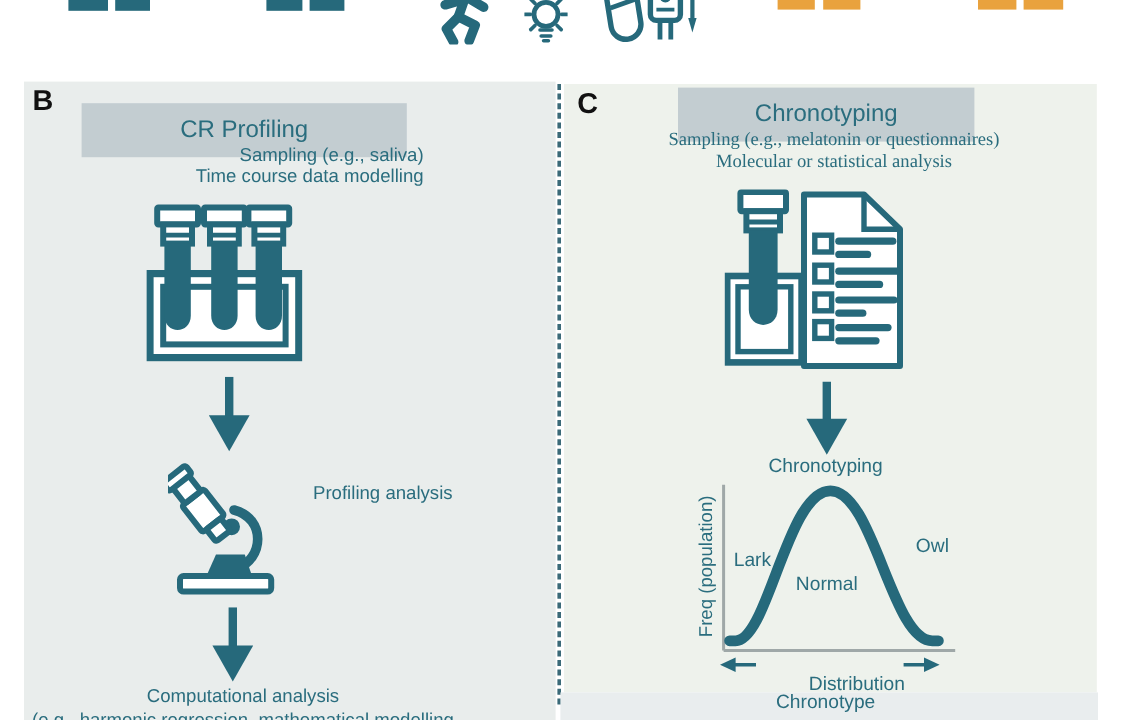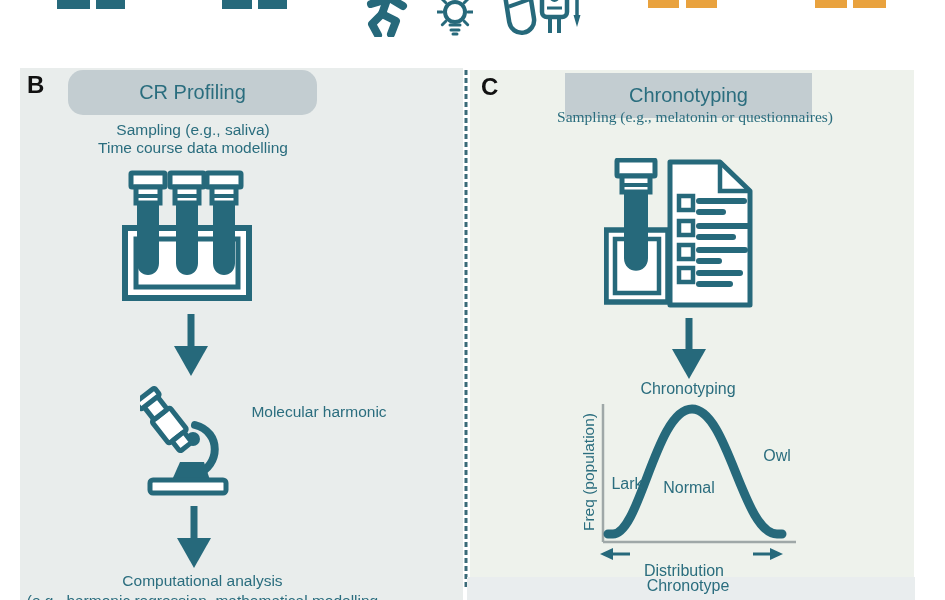--- a/index.html
+++ b/index.html
@@ -73,24 +73,24 @@
     <path d="M77 52 L73.5 40 L80.5 40 Z" fill="#26697b"></path>
   </svg>
 
   <div class="bar" style="left:648px;top:0;width:31px;height:8px;background:#e9a23e;"></div>
   <div class="bar" style="left:686px;top:0;width:31px;height:8px;background:#e9a23e;"></div>
   <div class="bar" style="left:815px;top:0;width:32px;height:8px;background:#e9a23e;"></div>
   <div class="bar" style="left:853px;top:0;width:33px;height:8px;background:#e9a23e;"></div>
 
   <div class="panel panel-b"></div>
   <div class="panel-label" style="left:27px;top:73px;">B</div>
-  <div class="header-box" style="left:68px;top:70px;width:249px;height:45px;border-radius:15px;">
+  <div class="header-box" style="left:68px;top:86px;width:271px;height:45px;">
     <span>CR Profiling</span>
   </div>
-  <div class="caption" style="left:33px;top:121px;width:320px;">
+  <div class="caption" style="left:33px;top:121px;width:320px;text-align:right;">
     <div>Sampling (e.g., saliva)</div>
     <div>Time course data modelling</div>
   </div>
 
   <svg class="abs" style="left:122px;top:170px;" width="130" height="132" viewBox="0 0 130 132">
     <rect x="3" y="58" width="124" height="70" fill="#fff" stroke="#26697b" stroke-width="6"></rect>
     <rect x="14" y="69" width="102" height="48" fill="#fff" stroke="#26697b" stroke-width="5"></rect>
     <g>
       <rect x="9" y="3" width="34" height="14" rx="1" fill="#fff" stroke="#26697b" stroke-width="5"></rect>
       <rect x="14" y="17" width="24" height="16" fill="#fff" stroke="#26697b" stroke-width="5"></rect>
@@ -123,21 +123,21 @@
     <circle cx="53" cy="55" r="7" fill="#26697b"></circle>
     <g transform="translate(40,56) rotate(-38)">
       <rect x="-11" y="-32" width="23" height="28" rx="2" fill="#fff" stroke="#26697b" stroke-width="5"></rect>
       <rect x="-8" y="-49" width="17" height="17" rx="2" fill="#fff" stroke="#26697b" stroke-width="5"></rect>
       <rect x="-12" y="-57" width="24" height="9" rx="2" fill="#fff" stroke="#26697b" stroke-width="5"></rect>
       <rect x="-7" y="-4" width="15" height="13" rx="2" fill="#fff" stroke="#26697b" stroke-width="5"></rect>
     </g>
   </svg>
 
   <div class="caption" style="left:238px;top:401px;width:162px;line-height:22px;">
-    <div>Molecular harmonic</div>
+    <div>Profiling analysis</div>
   </div>
 
   <svg class="abs" style="left:175px;top:506px;" width="38" height="64" viewBox="0 0 38 64">
     <path d="M19 0 V34" stroke="#26697b" stroke-width="7"></path>
     <path d="M2 32 L36 32 L19 62 Z" fill="#26697b"></path>
   </svg>
 
   <div class="caption" style="left:10px;top:571px;width:385px;line-height:20px;">
     <div>Computational analysis</div>
     <div>(e.g., harmonic regression, mathematical modelling</div>
@@ -148,20 +148,21 @@
   </svg>
 
   <div class="panel panel-c"></div>
   <div class="panel strip"></div>
   <div class="panel-label" style="left:481px;top:75px;">C</div>
   <div class="header-box" style="left:565px;top:73px;width:247px;height:45px;">
     <span>Chronotyping</span>
   </div>
   <div class="caption" style="left:480px;top:108px;width:430px;font-family:Liberation Serif, serif;">
     <div>Sampling (e.g., melatonin or questionnaires)</div>
+    <div>Molecular or statistical analysis</div>
   </div>
 
   <svg class="abs" style="left:604px;top:158px;" width="150" height="150" viewBox="0 0 150 150">
     <rect x="2" y="72" width="62" height="72" fill="#fff" stroke="#26697b" stroke-width="5.5"></rect>
     <rect x="11" y="81" width="44" height="54" fill="none" stroke="#26697b" stroke-width="4.5"></rect>
     <rect x="13" y="2" width="38" height="16" rx="1" fill="#fff" stroke="#26697b" stroke-width="5"></rect>
     <rect x="18" y="18" width="28" height="16" fill="#fff" stroke="#26697b" stroke-width="5"></rect>
     <line x1="18" y1="27" x2="46" y2="27" stroke="#26697b" stroke-width="4"></line>
     <path d="M20 34 L44 34 L44 100 C44 117 20 117 20 100 Z" fill="#26697b"></path>
     <path d="M66 4 L116 4 L146 33 L146 147 L66 147 Z" fill="#fff" stroke="#26697b" stroke-width="5" stroke-linejoin="round"></path>
@@ -199,19 +200,19 @@
       <line x1="52" y1="158" x2="32" y2="158" stroke="#26697b" stroke-width="3"></line>
       <path d="M22 158 L35 152 L35 164 Z" fill="#26697b"></path>
     </g>
     <g>
       <line x1="175" y1="158" x2="195" y2="158" stroke="#26697b" stroke-width="3"></line>
       <path d="M205 158 L192 152 L192 164 Z" fill="#26697b"></path>
     </g>
   </svg>
 
   <div class="chart-label" style="left:589px;top:472px;transform:translate(-50%,-50%) rotate(-90deg);font-size:15.5px;">Freq (population)</div>
-  <div class="chart-label" style="left:627px;top:484px;text-align:right;">Lark</div>
+  <div class="chart-label" style="left:627px;top:468px;text-align:right;">Lark</div>
   <div class="chart-label" style="left:689px;top:488px;">Normal</div>
   <div class="chart-label" style="left:777px;top:456px;">Owl</div>
   <div class="chart-label" style="left:688px;top:586px;">Chronotype</div>
-  <div class="chart-label" style="left:684px;top:571px;">Distribution</div>
+  <div class="chart-label" style="left:714px;top:571px;">Distribution</div>
 
 </div>
 
 </body></html>

